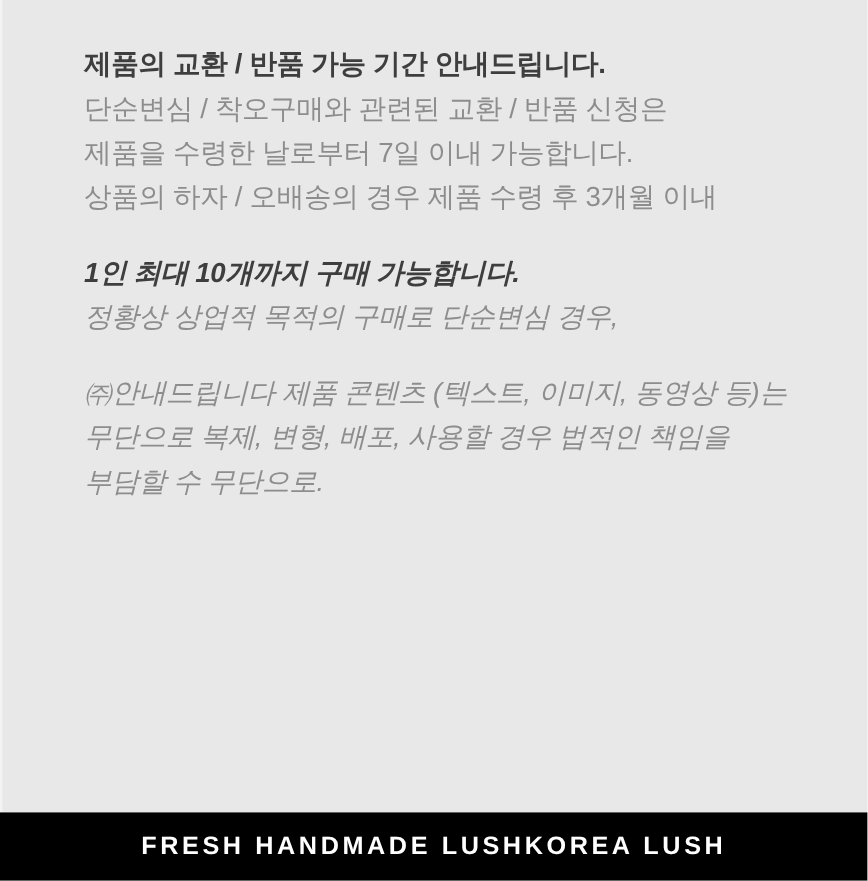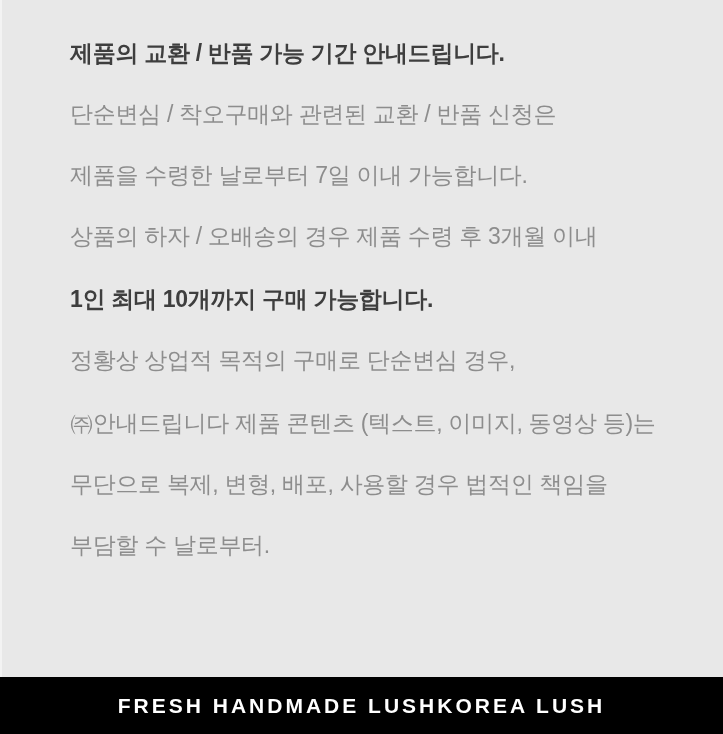--- a/index.html
+++ b/index.html
@@ -15,35 +15,34 @@
     display: flex;
     flex-direction: column;
     background: #ffffff;
   }
   .notice-area {
     flex: 1 1 auto;
     background: #e8e8e8;
     border-left: 2px solid #f3f3f3;
     padding: 35px 40px 0 68px;
   }
-  .section + .section { margin-top: 26px; }
+  .section + .section { margin-top: 26px; font-style: italic; }
   .section p {
     font-size: 23px;
     line-height: 37px;
     white-space: pre-wrap;
     letter-spacing: -0.3px;
   }
   .section .heading {
     color: #3e3e3e;
     font-weight: 600;
   }
   .section .body-line {
     color: #8d8d8d;
     font-weight: 400;
-    margin-top: 24px;
   }
   .footer-bar {
     flex: 0 0 57px;
     height: 57px;
     background: #000000;
     display: flex;
     align-items: center;
     justify-content: center;
   }
   .footer-bar .brand {
@@ -69,21 +68,21 @@
     </div>
 
     <div class="section">
       <p class="heading">1인 최대 10개까지 구매 가능합니다.</p>
       <p class="body-line">정황상 상업적 목적의 구매로 단순변심 경우,</p>
     </div>
 
     <div class="section">
       <p class="body-line">㈜안내드립니다 제품 콘텐츠 (텍스트, 이미지, 동영상 등)는</p>
       <p class="body-line">무단으로 복제, 변형, 배포, 사용할 경우 법적인 책임을</p>
-      <p class="body-line">부담할 수 날로부터.</p>
+      <p class="body-line">부담할 수 무단으로.</p>
     </div>
 
   </div>
 
   <div class="footer-bar">
     <span class="brand">FRESH HANDMADE LUSHKOREA LUSH</span>
   </div>
 
 </div>
 

